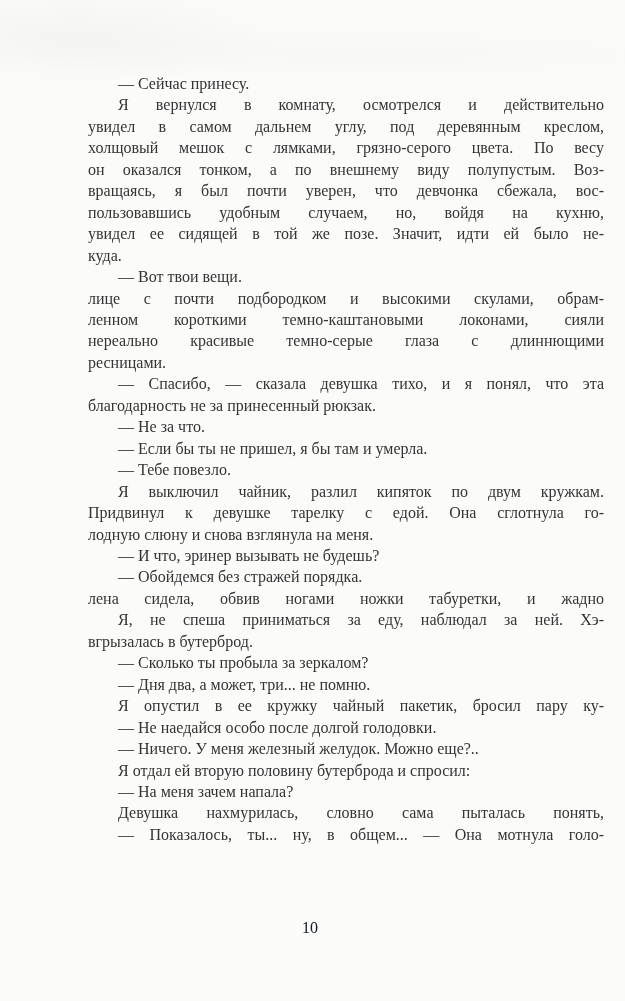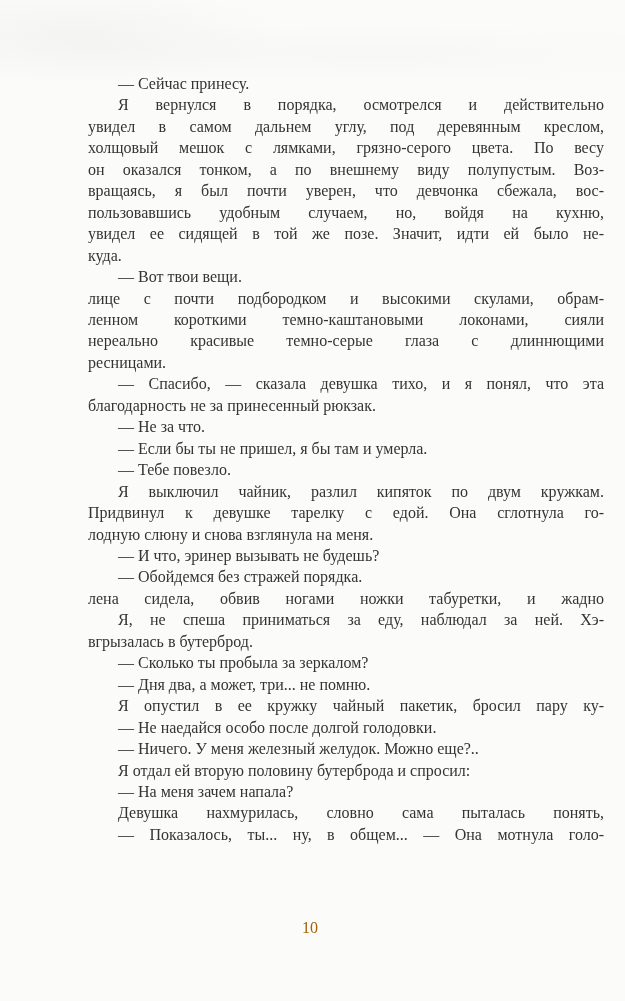--- a/index.html
+++ b/index.html
@@ -50,34 +50,34 @@
   .line.indent {
     text-indent: 30px;
   }
   .page-number {
     position: absolute;
     left: 52px;
     top: 919px;
     width: 516px;
     text-align: center;
     font-size: 16px;
-    color: #a16207;
+    color: #0f172a;
   }
 </style>
 </head>
 <body>
 
 <div class="scan-tint"></div>
 
 <div class="text-block" id="text-block">
     <p class="para">
       <span class="line indent left">— Сейчас принесу.</span>
     </p>
     <p class="para">
-      <span class="line indent">Я вернулся в порядка, осмотрелся и действительно</span>
+      <span class="line indent">Я вернулся в комнату, осмотрелся и действительно</span>
       <span class="line">увидел в самом дальнем углу, под деревянным креслом,</span>
       <span class="line">холщовый мешок с лямками, грязно-серого цвета. По весу</span>
       <span class="line">он оказался тонком, а по внешнему виду полупустым. Воз-</span>
       <span class="line">вращаясь, я был почти уверен, что девчонка сбежала, вос-</span>
       <span class="line">пользовавшись удобным случаем, но, войдя на кухню,</span>
       <span class="line">увидел ее сидящей в той же позе. Значит, идти ей было не-</span>
       <span class="line left">куда.</span>
     </p>
     <p class="para">
       <span class="line indent left">— Вот твои вещи.</span>

